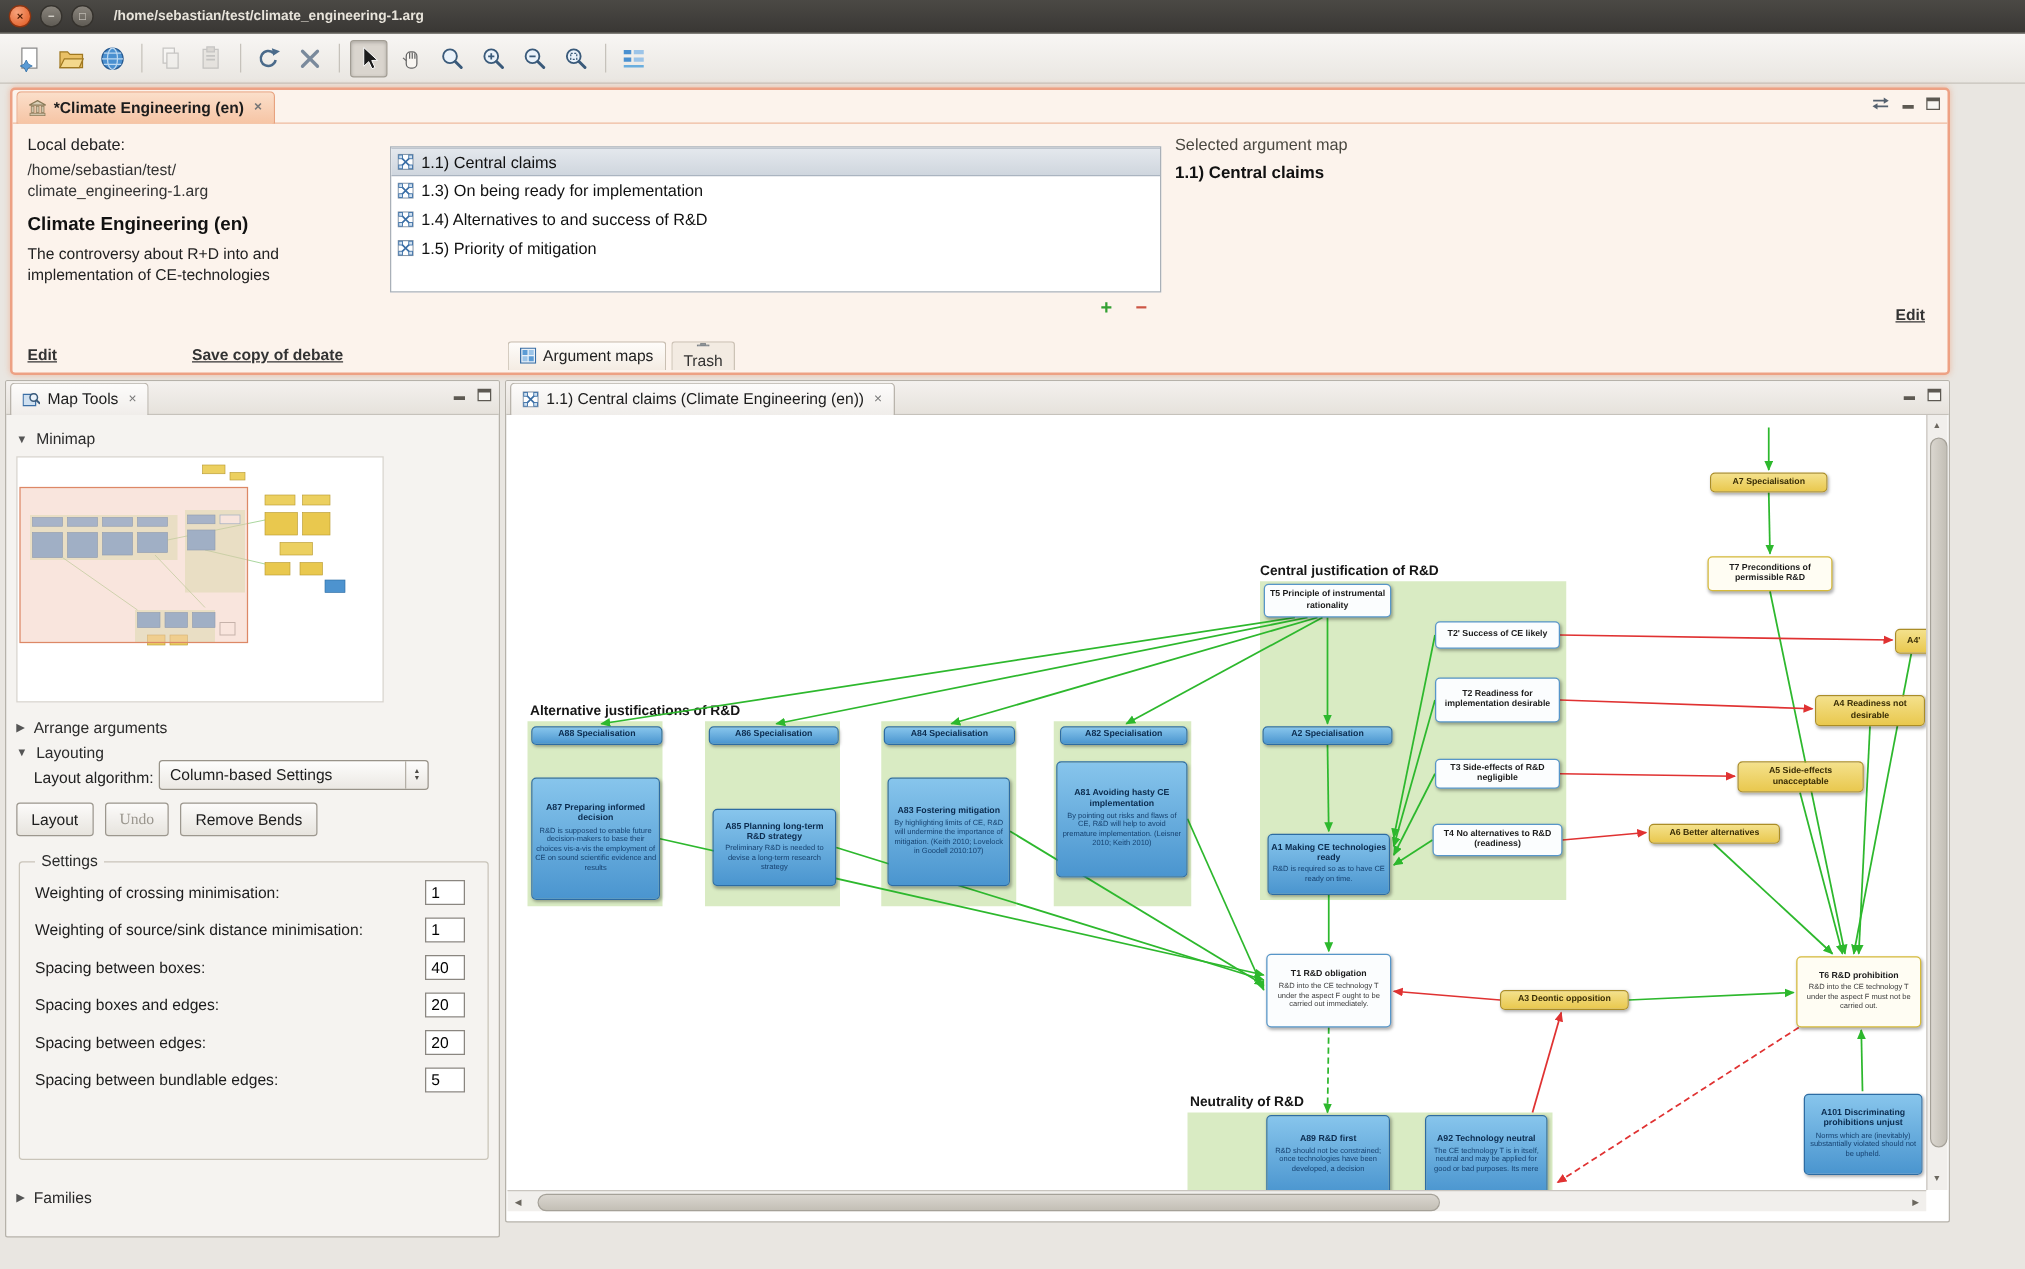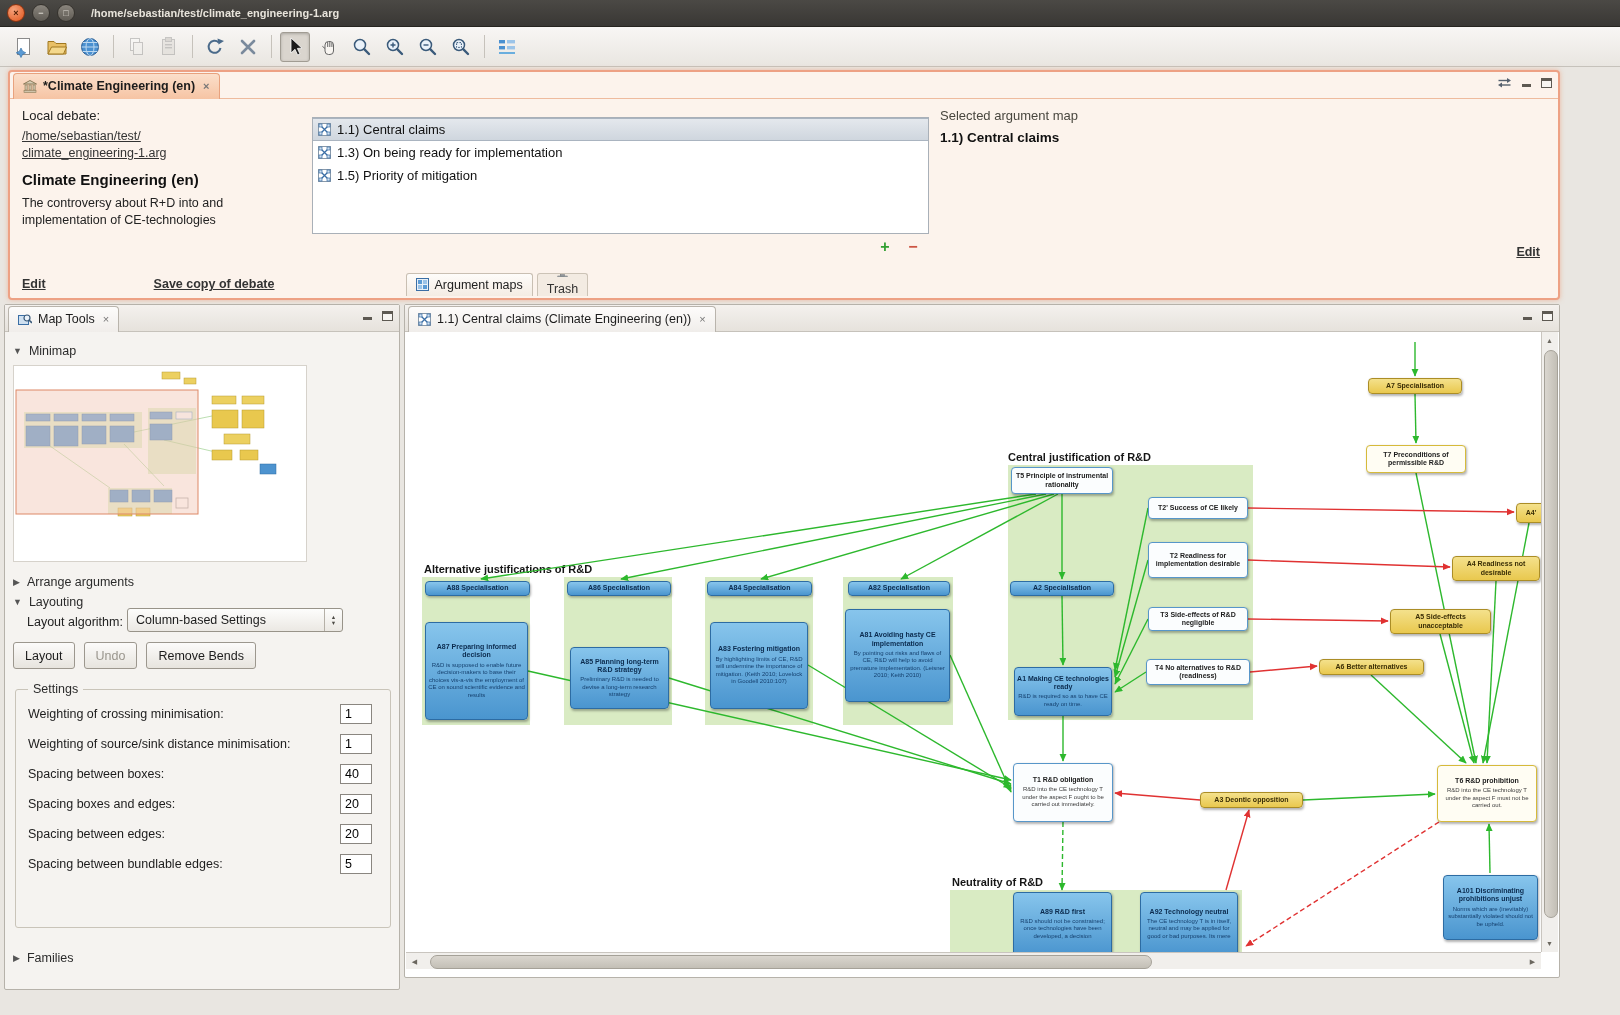--- a/index.html
+++ b/index.html
@@ -41,21 +41,21 @@
 
   
   .debate{position:absolute;left:8px;top:70px;width:1552px;height:230px;
     border:2px solid #eda184;border-radius:4px;background:#fcf3ec;box-sizing:border-box;
     box-shadow:0 0 5px rgba(238,150,110,.55);}
   .debate .phead{background:transparent;border-bottom:1px solid #eebb9e;height:26px;}
   .debate .ptab{background:linear-gradient(#fbdfca,#f6c4a4);border:1px solid #e8a27e;border-bottom:none;font-weight:bold;text-align:right;}
   .dcontent{position:relative;width:100%;height:200px;}
   .info{position:absolute;left:12px;top:9px;width:282px;}
   .lbl13{font-size:13px;color:#222;}
-  .path12{font-size:12.5px;color:#333;line-height:17px;margin-top:5px;text-decoration:underline;}
+  .path12{font-size:12.5px;color:#333;line-height:17px;margin-top:5px;}
   .dtitle{font-size:15px;font-weight:bold;margin-top:9px;color:#111;}
   .ddesc{font-size:12.5px;line-height:17px;margin-top:7px;color:#222;}
   .linky{font-size:12.5px;font-weight:bold;color:#333;text-decoration:underline;}
   .maplist{position:absolute;left:302px;top:18px;width:617px;height:117px;background:#fff;
     border:1px solid #a9b0b8;box-sizing:border-box;overflow:hidden;}
   .map-row{height:23px;display:flex;align-items:center;gap:6px;padding-left:5px;font-size:13px;color:#111;}
   .map-row.selected{background:linear-gradient(#e4e8ed,#cfd6de);border-top:1px solid #aab4c0;border-bottom:1px solid #aab4c0;box-sizing:border-box;}
   .pm{position:absolute;top:140px;width:18px;height:16px;text-align:center;font-weight:bold;font-size:16px;line-height:15px;}
   .plus{left:866px;color:#33a033;}
   .minus{left:894px;color:#cc5544;}
@@ -80,21 +80,21 @@
   .algolabel{position:absolute;left:22px;top:283px;}
   .combo{position:absolute;left:122px;top:276px;width:216px;height:24px;box-sizing:border-box;
     border:1px solid #989389;border-radius:3px;background:linear-gradient(#fdfdfc,#ebe8e3);
     display:flex;align-items:center;}
   .combo .ctext{flex:1;padding-left:8px;font-size:12.5px;color:#1c1c1c;white-space:nowrap;overflow:hidden;}
   .combo .spin{width:17px;height:100%;border-left:1px solid #b5b0a7;display:flex;flex-direction:column;
     align-items:center;justify-content:center;font-size:5.5px;color:#4c4a45;line-height:6px;}
   .btnrow{position:absolute;left:8px;top:310px;display:flex;gap:9px;}
   .gbtn{height:25px;padding:0 11px;font-size:12.5px;color:#1c1c1c;display:flex;align-items:center;
     background:linear-gradient(#fcfbfa,#e7e4de);border:1px solid #9c978e;border-radius:3px;}
-  .gbtn.disabled{color:#9a968e;}
+  .gbtn.disabled{color:#9a968e;font-family:Liberation Serif, serif;}
   .settings{position:absolute;left:8px;top:350px;width:376px;height:246px;box-sizing:border-box;
     border:1px solid #c9c4b9;border-radius:3px;padding:8px 12px 16px 12px;}
   .settings legend{font-size:12.5px;padding:0 5px;color:#2b2b2b;}
   .setting-row{display:flex;align-items:center;margin-bottom:10px;}
   .s-label{flex:1;font-size:12.5px;color:#1c1c1c;}
   .s-input{width:26px;height:18px;border:1px solid #8a8680;background:#fff;font-size:12.5px;
     font-family:"Liberation Sans",sans-serif;padding:0 0 0 4px;margin-right:6px;}
 
   
   .editor{left:404px;top:304px;width:1156px;height:674px;background:#fff;}
@@ -285,20 +285,31 @@
         <div class="map-row">
   <svg width="13" height="13" viewBox="0 0 13 13">
     <rect x="0.5" y="0.5" width="12" height="12" fill="#fff" stroke="#8899aa"></rect>
     <path d="M2.5 2.5 L10.5 10.5 M10.5 2.5 L2.5 10.5" stroke="#3a6ea5" stroke-width="1.3"></path>
     <rect x="1" y="1" width="3" height="3" fill="#cfe0f0" stroke="#3a6ea5" stroke-width="0.7"></rect>
     <rect x="9" y="1" width="3" height="3" fill="#cfe0f0" stroke="#3a6ea5" stroke-width="0.7"></rect>
     <rect x="1" y="9" width="3" height="3" fill="#cfe0f0" stroke="#3a6ea5" stroke-width="0.7"></rect>
     <rect x="9" y="9" width="3" height="3" fill="#cfe0f0" stroke="#3a6ea5" stroke-width="0.7"></rect>
   </svg>
 <span>1.3) On being ready for implementation</span>
+        </div>
+        <div class="map-row">
+  <svg width="13" height="13" viewBox="0 0 13 13">
+    <rect x="0.5" y="0.5" width="12" height="12" fill="#fff" stroke="#8899aa"></rect>
+    <path d="M2.5 2.5 L10.5 10.5 M10.5 2.5 L2.5 10.5" stroke="#3a6ea5" stroke-width="1.3"></path>
+    <rect x="1" y="1" width="3" height="3" fill="#cfe0f0" stroke="#3a6ea5" stroke-width="0.7"></rect>
+    <rect x="9" y="1" width="3" height="3" fill="#cfe0f0" stroke="#3a6ea5" stroke-width="0.7"></rect>
+    <rect x="1" y="9" width="3" height="3" fill="#cfe0f0" stroke="#3a6ea5" stroke-width="0.7"></rect>
+    <rect x="9" y="9" width="3" height="3" fill="#cfe0f0" stroke="#3a6ea5" stroke-width="0.7"></rect>
+  </svg>
+<span>1.4) Alternatives to and success of R&amp;D</span>
         </div>
         <div class="map-row">
   <svg width="13" height="13" viewBox="0 0 13 13">
     <rect x="0.5" y="0.5" width="12" height="12" fill="#fff" stroke="#8899aa"></rect>
     <path d="M2.5 2.5 L10.5 10.5 M10.5 2.5 L2.5 10.5" stroke="#3a6ea5" stroke-width="1.3"></path>
     <rect x="1" y="1" width="3" height="3" fill="#cfe0f0" stroke="#3a6ea5" stroke-width="0.7"></rect>
     <rect x="9" y="1" width="3" height="3" fill="#cfe0f0" stroke="#3a6ea5" stroke-width="0.7"></rect>
     <rect x="1" y="9" width="3" height="3" fill="#cfe0f0" stroke="#3a6ea5" stroke-width="0.7"></rect>
     <rect x="9" y="9" width="3" height="3" fill="#cfe0f0" stroke="#3a6ea5" stroke-width="0.7"></rect>
   </svg>

